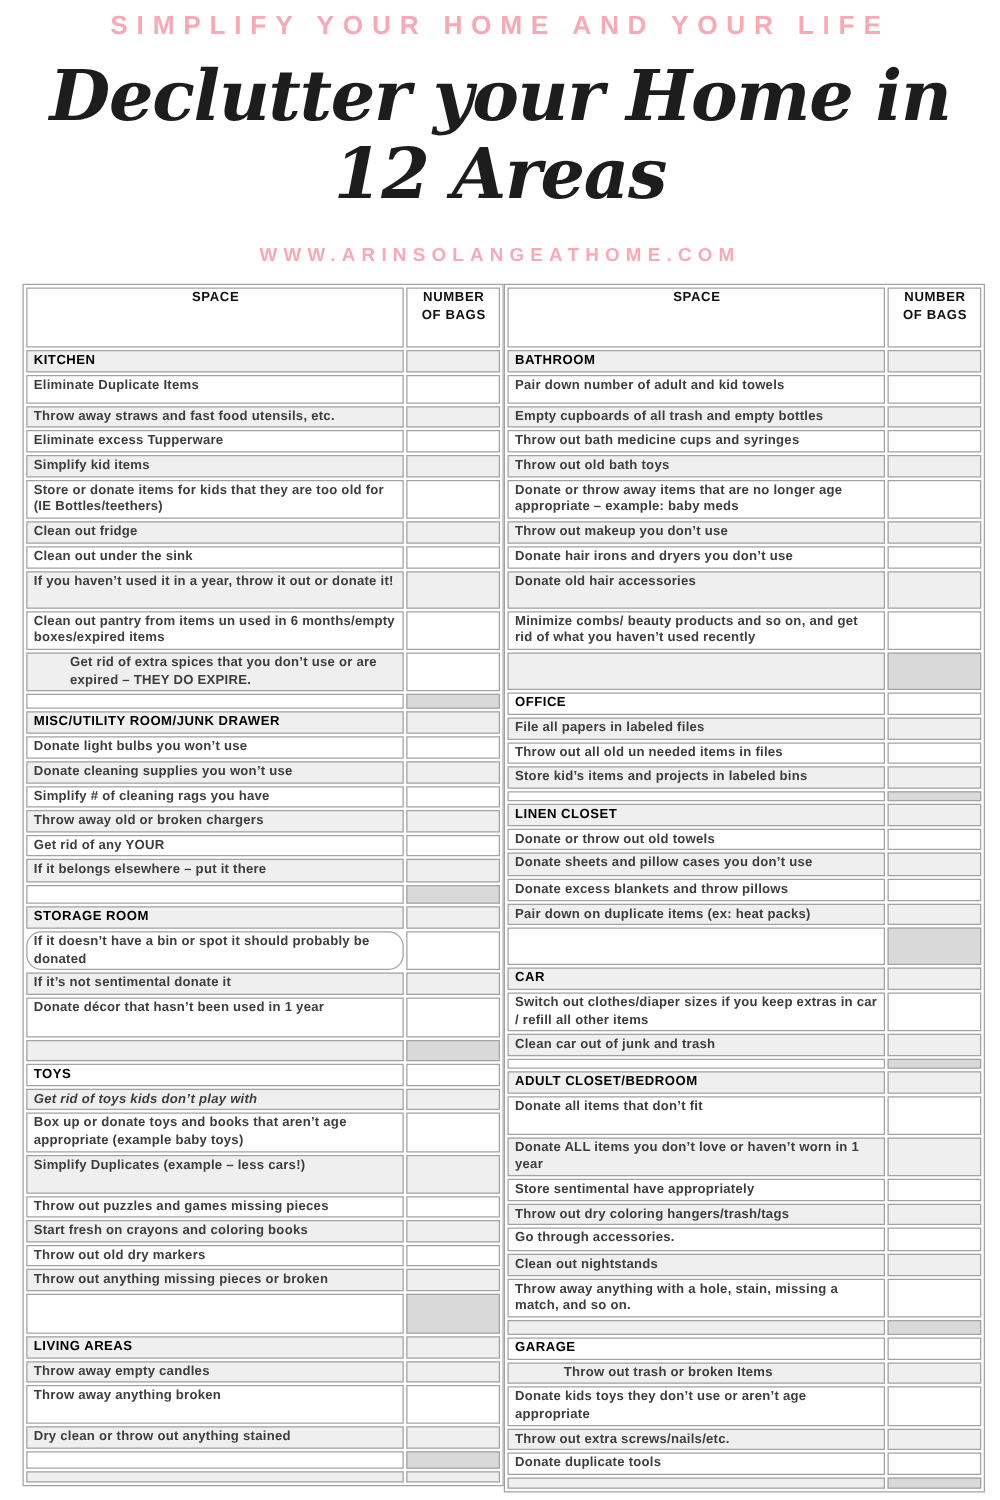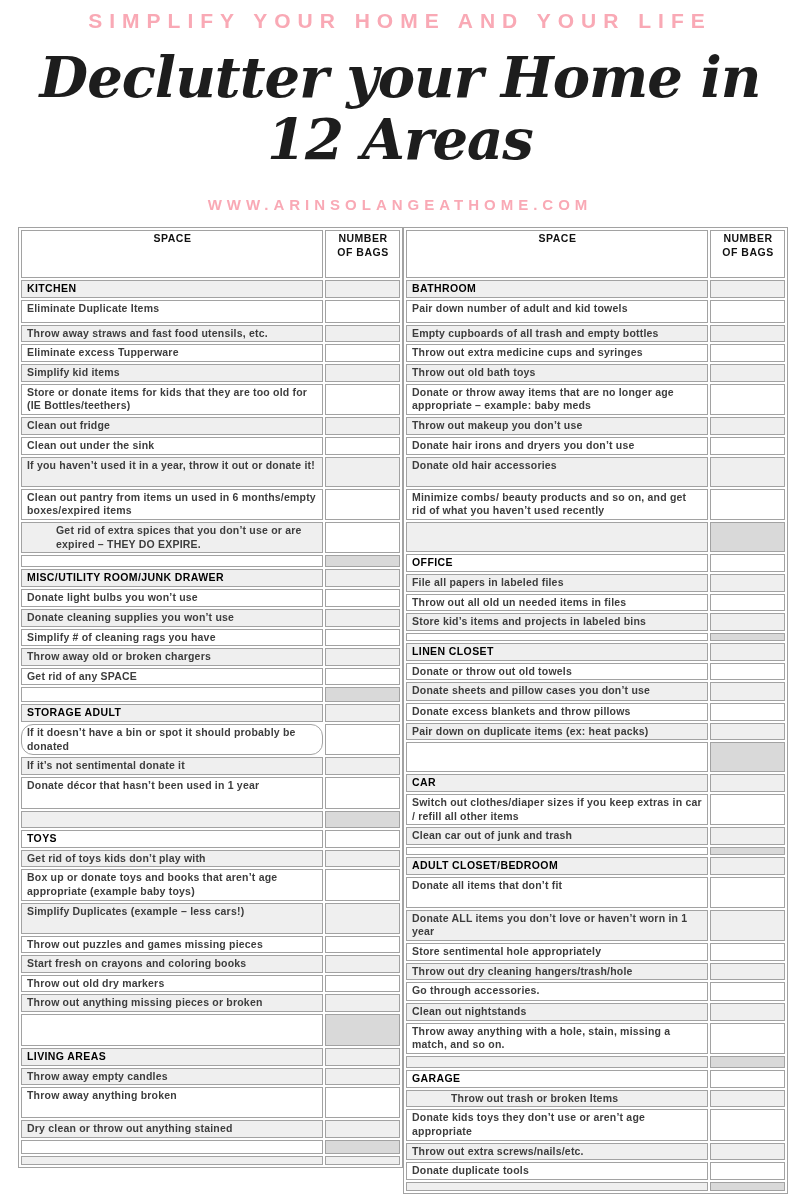--- a/index.html
+++ b/index.html
@@ -175,29 +175,33 @@
           </tr>
           <tr>
             <td class="task s-w" style="height: 13px;">Simplify # of cleaning rags you have</td>
             <td class="s-w" style="height: 13px;"></td>
           </tr>
           <tr>
             <td class="task s-g" style="height: 12px;">Throw away old or broken chargers</td>
             <td class="s-g" style="height: 12px;"></td>
           </tr>
           <tr>
-            <td class="task s-w" style="height: 12px;">Get rid of any SPACE</td>
-            <td class="s-w" style="height: 12px;"></td>
+            <td class="task s-w" style="height: 12px;">Get rid of any YOUR</td>
+            <td class="s-w" style="height: 12px;"></td>
+          </tr>
+          <tr>
+            <td class="task s-g" style="height: 19px;">If it belongs elsewhere – put it there</td>
+            <td class="s-g" style="height: 19px;"></td>
           </tr>
           <tr>
             <td class="task s-w" style="height: 15px;"></td>
             <td class="s-d" style="height: 15px;"></td>
           </tr>
           <tr>
-            <td class="section s-g" style="height: 12px;">STORAGE ADULT</td>
+            <td class="section s-g" style="height: 12px;">STORAGE ROOM</td>
             <td class="s-g" style="height: 12px;"></td>
           </tr>
           <tr>
             <td class="task s-w" style="height: 30px; border-radius: 12px;">If it doesn’t have a bin or spot it should probably be donated</td>
             <td class="s-w" style="height: 30px;"></td>
           </tr>
           <tr>
             <td class="task s-g" style="height: 13px;">If it’s not sentimental donate it</td>
             <td class="s-g" style="height: 13px;"></td>
           </tr>
@@ -207,21 +211,21 @@
           </tr>
           <tr>
             <td class="task s-g" style="height: 17px;"></td>
             <td class="s-d" style="height: 17px;"></td>
           </tr>
           <tr>
             <td class="section s-w" style="height: 11px;">TOYS</td>
             <td class="s-w" style="height: 11px;"></td>
           </tr>
           <tr>
-            <td class="task s-g" style="height: 12px;">Get rid of toys kids don’t play with</td>
+            <td class="task s-g" style="height: 12px; font-style: italic;">Get rid of toys kids don’t play with</td>
             <td class="s-g" style="height: 12px;"></td>
           </tr>
           <tr>
             <td class="task s-w" style="height: 30px;">Box up or donate toys and books that aren’t age appropriate (example baby toys)</td>
             <td class="s-w" style="height: 30px;"></td>
           </tr>
           <tr>
             <td class="task s-g" style="height: 31px;">Simplify Duplicates (example – less cars!)</td>
             <td class="s-g" style="height: 31px;"></td>
           </tr>
@@ -287,21 +291,21 @@
           </tr>
           <tr>
             <td class="task s-w" style="height: 23px;">Pair down number of adult and kid towels</td>
             <td class="s-w" style="height: 23px;"></td>
           </tr>
           <tr>
             <td class="task s-g" style="height: 12px; margin-top: 40px;">Empty cupboards of all trash and empty bottles</td>
             <td class="s-g" style="height: 12px;"></td>
           </tr>
           <tr>
-            <td class="task s-w" style="height: 13px;">Throw out extra medicine cups and syringes</td>
+            <td class="task s-w" style="height: 13px;">Throw out bath medicine cups and syringes</td>
             <td class="s-w" style="height: 13px;"></td>
           </tr>
           <tr>
             <td class="task s-g" style="height: 13px;">Throw out old bath toys</td>
             <td class="s-g" style="height: 13px;"></td>
           </tr>
           <tr>
             <td class="task s-w" style="height: 30px;">Donate or throw away items that are no longer age appropriate – example: baby meds</td>
             <td class="s-w" style="height: 30px;"></td>
           </tr>
@@ -391,25 +395,25 @@
           </tr>
           <tr>
             <td class="task s-w" style="height: 31px;">Donate all items that don’t fit</td>
             <td class="s-w" style="height: 31px;"></td>
           </tr>
           <tr>
             <td class="task s-g" style="height: 30px;">Donate ALL items you don’t love or haven’t worn in 1 year</td>
             <td class="s-g" style="height: 30px;"></td>
           </tr>
           <tr>
-            <td class="task s-w" style="height: 12px;">Store sentimental hole appropriately</td>
-            <td class="s-w" style="height: 12px;"></td>
-          </tr>
-          <tr>
-            <td class="task s-g" style="height: 13px;">Throw out dry cleaning hangers/trash/hole</td>
+            <td class="task s-w" style="height: 12px;">Store sentimental have appropriately</td>
+            <td class="s-w" style="height: 12px;"></td>
+          </tr>
+          <tr>
+            <td class="task s-g" style="height: 13px;">Throw out dry coloring hangers/trash/tags</td>
             <td class="s-g" style="height: 13px;"></td>
           </tr>
           <tr>
             <td class="task s-w" style="height: 19px;">Go through accessories.</td>
             <td class="s-w" style="height: 19px;"></td>
           </tr>
           <tr>
             <td class="task s-g" style="height: 12px;">Clean out nightstands</td>
             <td class="s-g" style="height: 12px;"></td>
           </tr>

